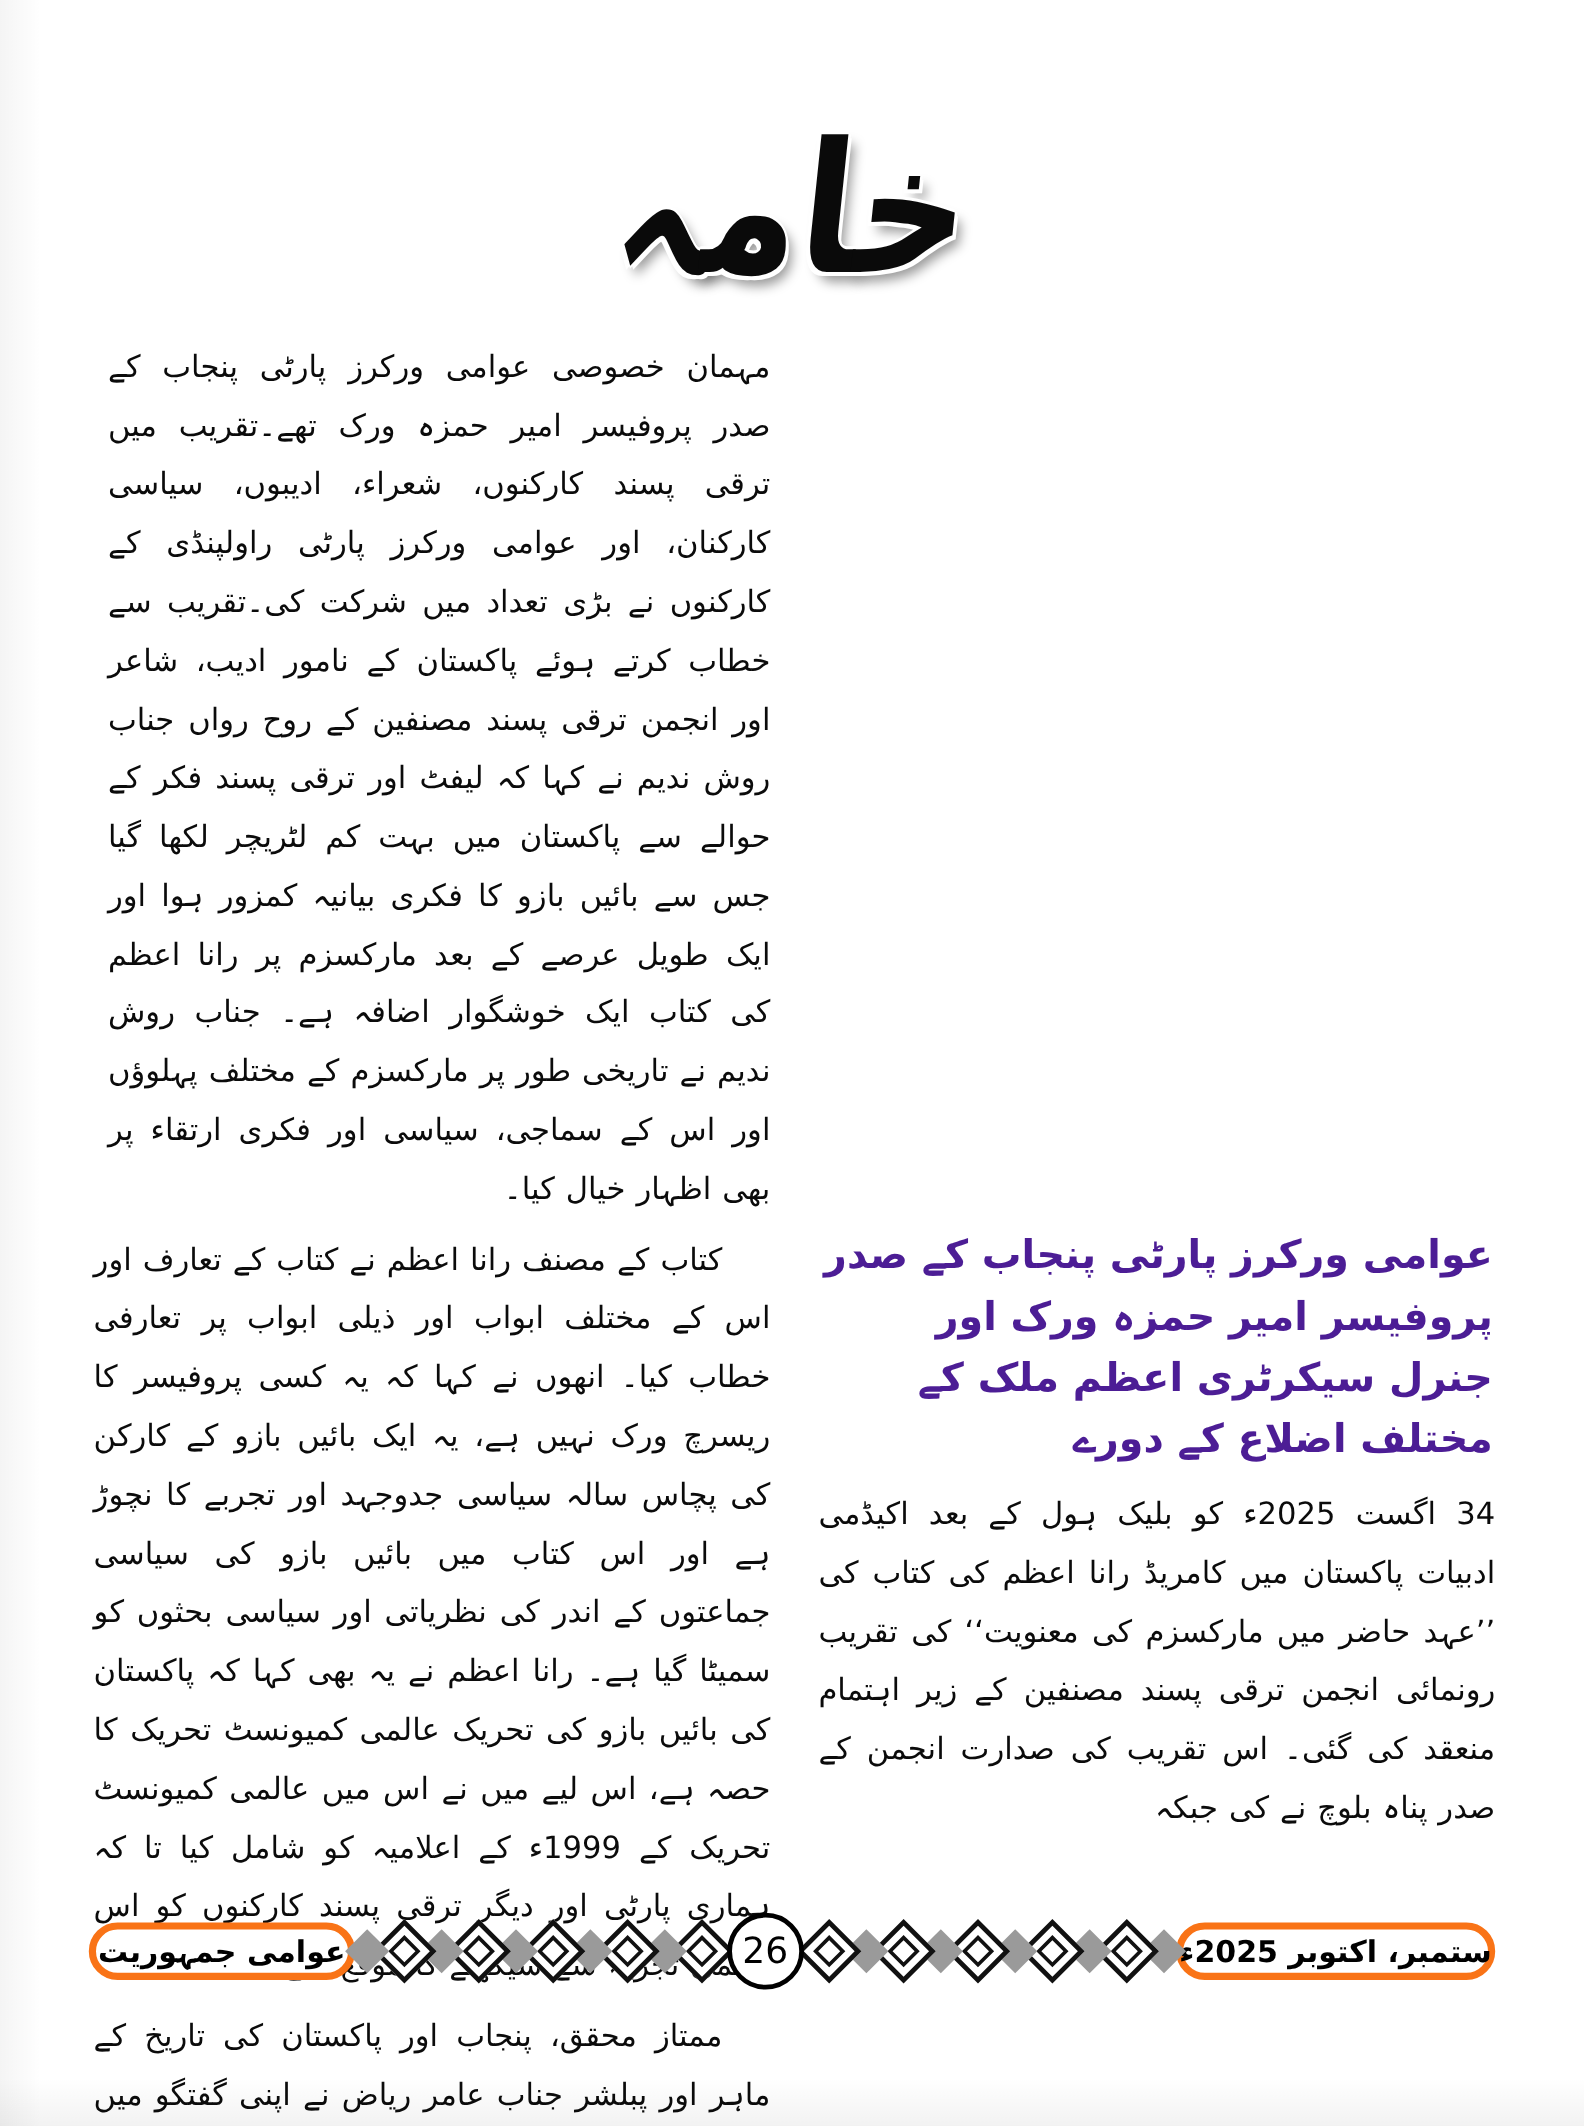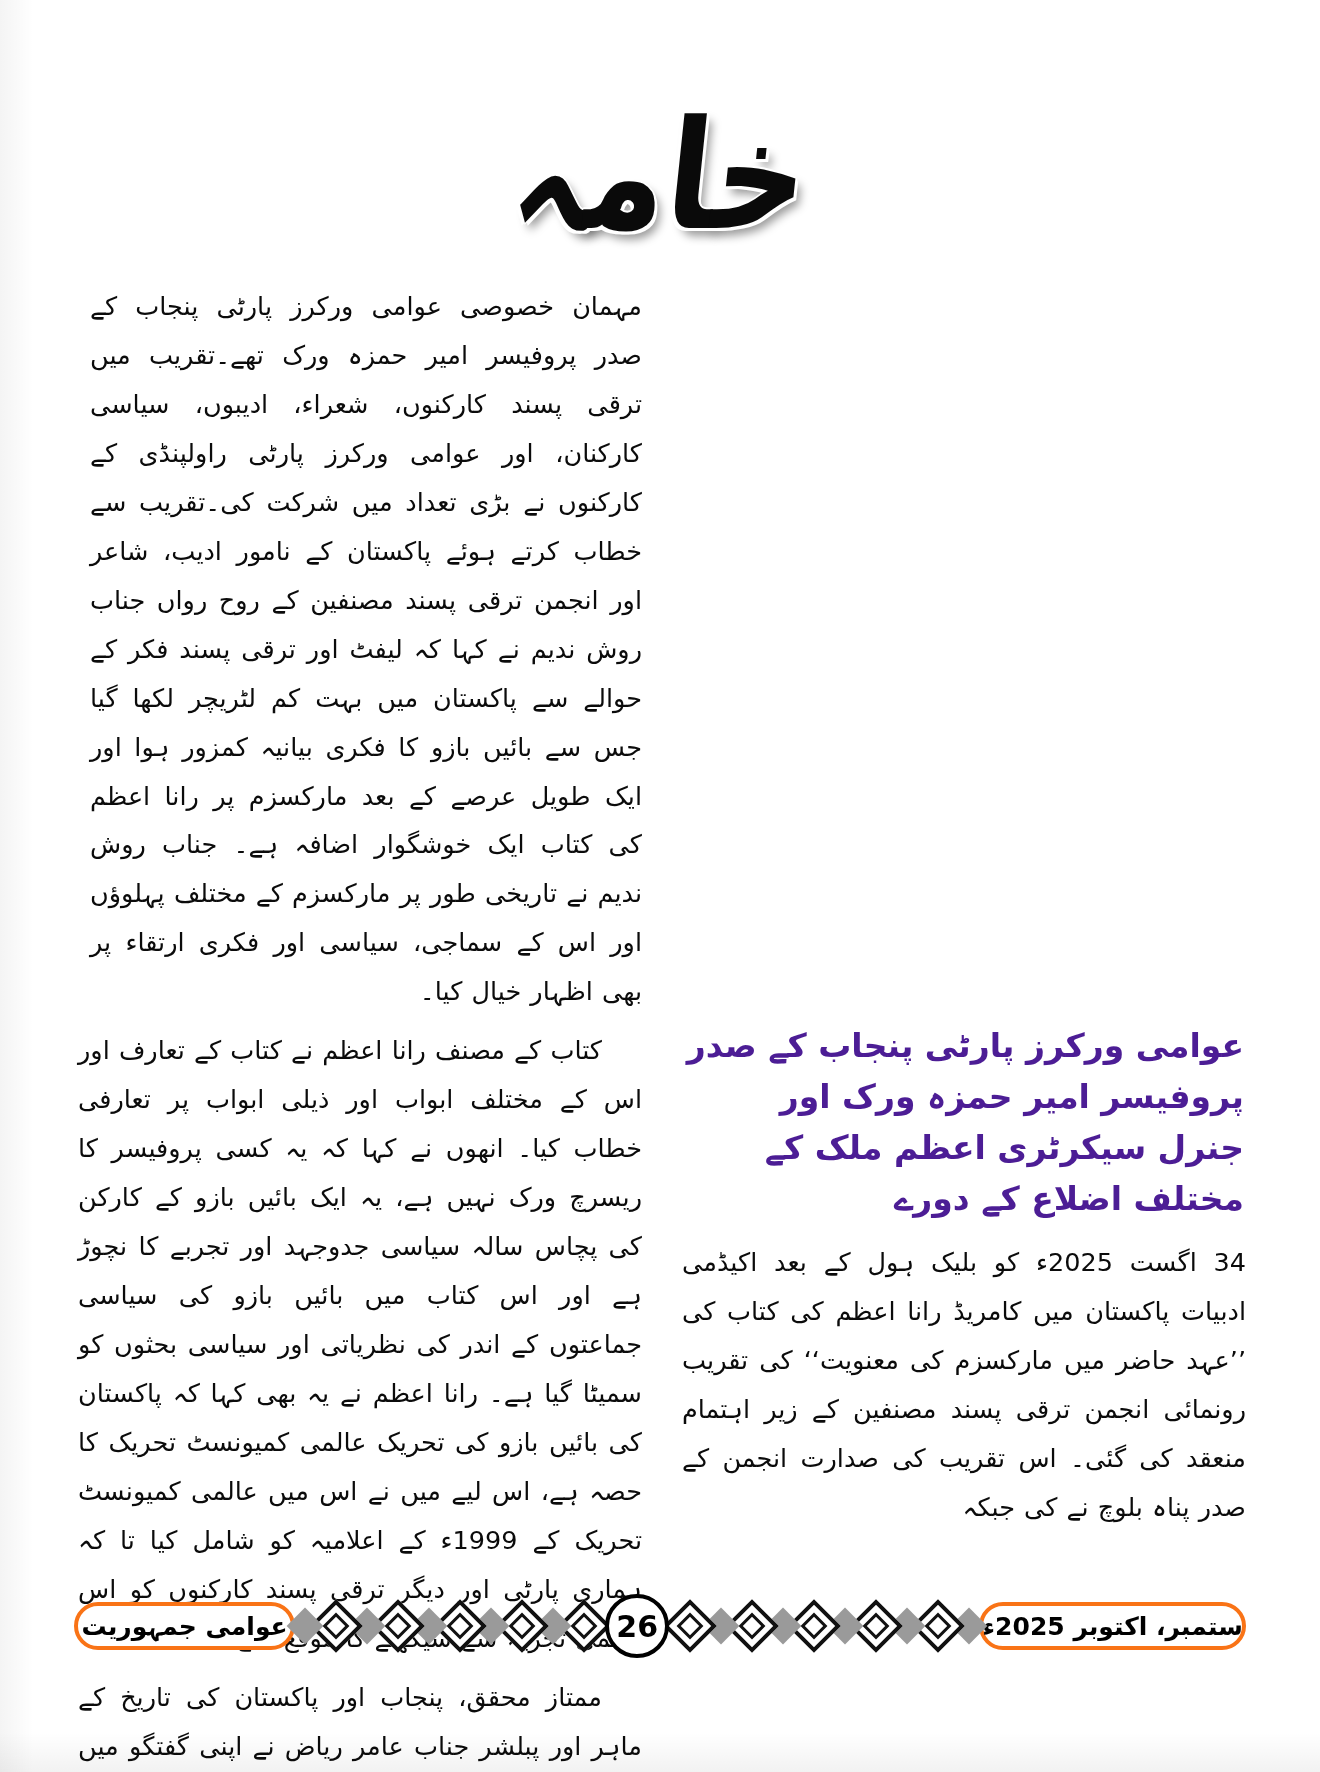--- a/index.html
+++ b/index.html
@@ -135,21 +135,21 @@
     bottom: 118px;
     width: 1172px;
     height: 56px;
     display: flex;
     flex-direction: row-reverse;   
     align-items: center;
     justify-content: space-between;
     direction: rtl;
   }
   .pill {
-    border: 4px solid #f97316;
+    border: 6px solid #f97316;
     border-radius: 28px;
     height: 48px;
     min-width: 186px;
     padding: 0 20px;
     display: flex;
     align-items: center;
     justify-content: center;
     font-family: "DejaVu Sans", "Liberation Sans", sans-serif;
     font-weight: 700;
     font-size: 25px;
@@ -198,21 +198,21 @@
   }
   .page-number {
     width: 56px; height: 56px;
     border-radius: 50%;
     border: 4px solid #000;
     background: #fff;
     display: flex;
     align-items: center;
     justify-content: center;
     font-family: "DejaVu Sans", "Liberation Sans", sans-serif;
-    font-weight: 700;
+    font-weight: 400;
     font-size: 30px;
     color: #000;
     flex: 0 0 auto;
     z-index: 3;
   }
 </style>
 </head>
 <body>
 
 <div class="page">

